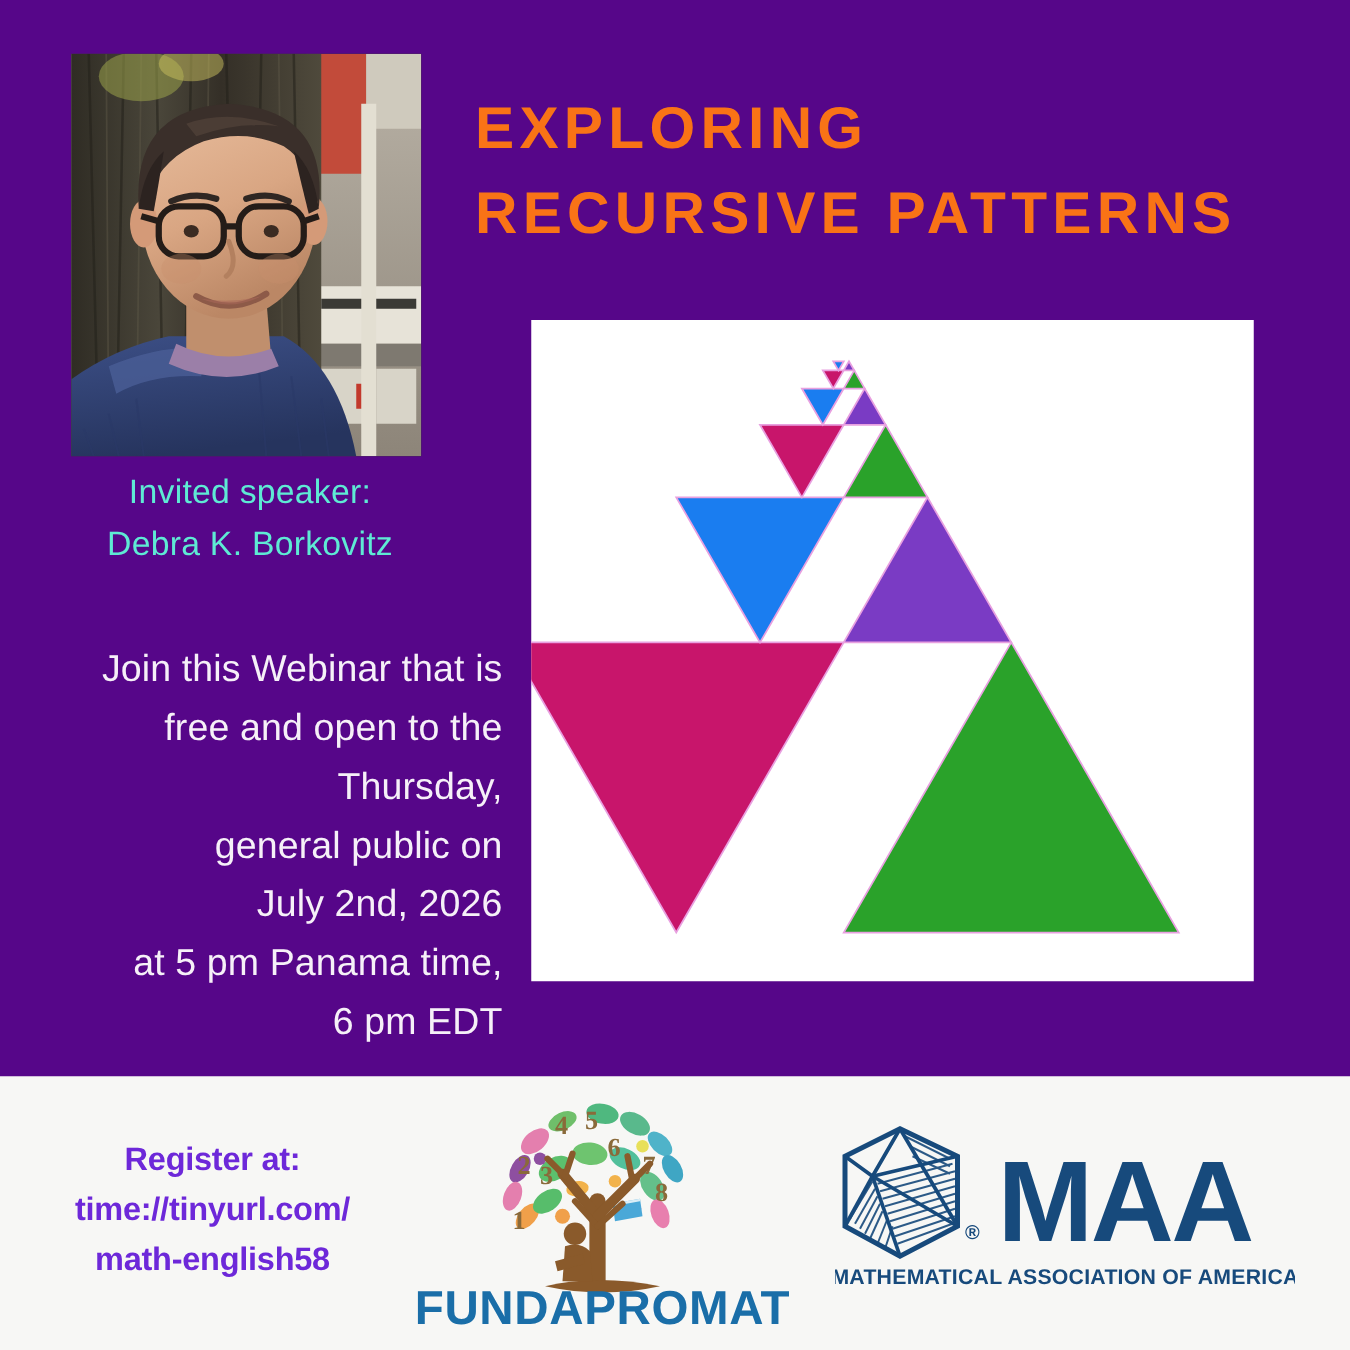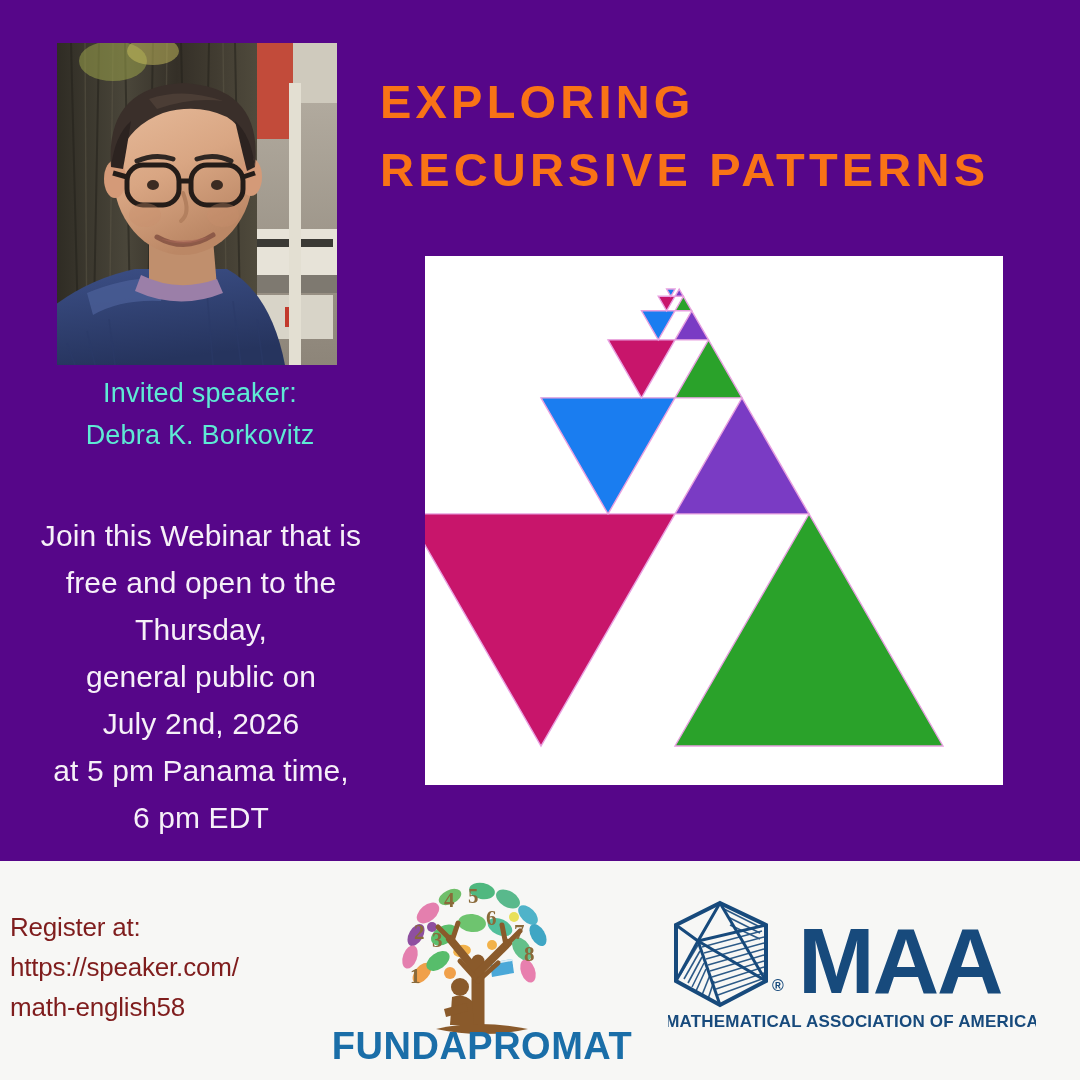--- a/index.html
+++ b/index.html
@@ -28,21 +28,21 @@
     letter-spacing:.2px;
   }
 
   
   #webinar-details{
     position:absolute;left:0px;top:512px;width:402px;
     text-align:center;color:#f6f0f8;
     font-size:30px;line-height:47px;font-weight:400;
     letter-spacing:.1px;
   }
-  #webinar-details .ln{display:block;white-space:nowrap;}
+  #webinar-details .ln{display:block;white-space:nowrap;text-align:right;}
 
   
   #poster-title{
     position:absolute;left:380px;top:68px;width:660px;
     color:#f97316;font-size:47px;line-height:68px;
     font-weight:700;letter-spacing:4.2px;
   }
   #poster-title .tline{display:block;white-space:nowrap;}
 
   
@@ -52,22 +52,22 @@
   }
   #fractal-panel svg{display:block;width:100%;height:100%;}
 
   
   #footer{
     position:absolute;left:0;top:861px;width:1080px;height:219px;
     background:#f7f7f5;
   }
   #register-block{
     position:absolute;left:10px;top:46px;width:320px;
-    text-align:left;color:#7f1d1d;
-    font-size:26px;line-height:40px;font-weight:400;
+    text-align:center;color:#6d28d9;
+    font-size:26px;line-height:40px;font-weight:700;
     letter-spacing:-.2px;
   }
   #register-block .ln{display:block;white-space:nowrap;}
 
   
   #fundapromat-logo{
     position:absolute;left:332px;top:16px;width:300px;height:186px;
   }
   #fundapromat-logo svg{display:block;width:100%;height:100%;}
 
@@ -221,21 +221,21 @@
         <polygon points="250.00,54.82 266.75,54.82 258.38,40.32" fill="#2aa22a" stroke="#e8a0e0" stroke-width="1.4"></polygon>
         <polygon points="241.63,33.06 250.00,33.06 245.81,40.32" fill="#1a7df0" stroke="#e8a0e0" stroke-width="1.4"></polygon>
         <polygon points="250.00,40.32 258.38,40.32 254.19,33.06" fill="#7a3bc4" stroke="#e8a0e0" stroke-width="1.4"></polygon>
       </svg>
   </div>
 
   <div id="footer">
 
     <div id="register-block">
       <span class="ln">Register at:</span>
-      <span class="ln">https://speaker.com/</span>
+      <span class="ln">time://tinyurl.com/</span>
       <span class="ln">math-english58</span>
     </div>
 
     <div id="fundapromat-logo">
       <svg viewBox="0 0 300 186">
 
         <g>
           <ellipse cx="96" cy="36" rx="13" ry="8" fill="#e47fae" transform="rotate(-40 96 36)"></ellipse>
           <ellipse cx="118" cy="20" rx="12" ry="7" fill="#6fbf6a" transform="rotate(-25 118 20)"></ellipse>
           <ellipse cx="150" cy="14" rx="13" ry="8" fill="#4fb87f" transform="rotate(10 150 14)"></ellipse>

